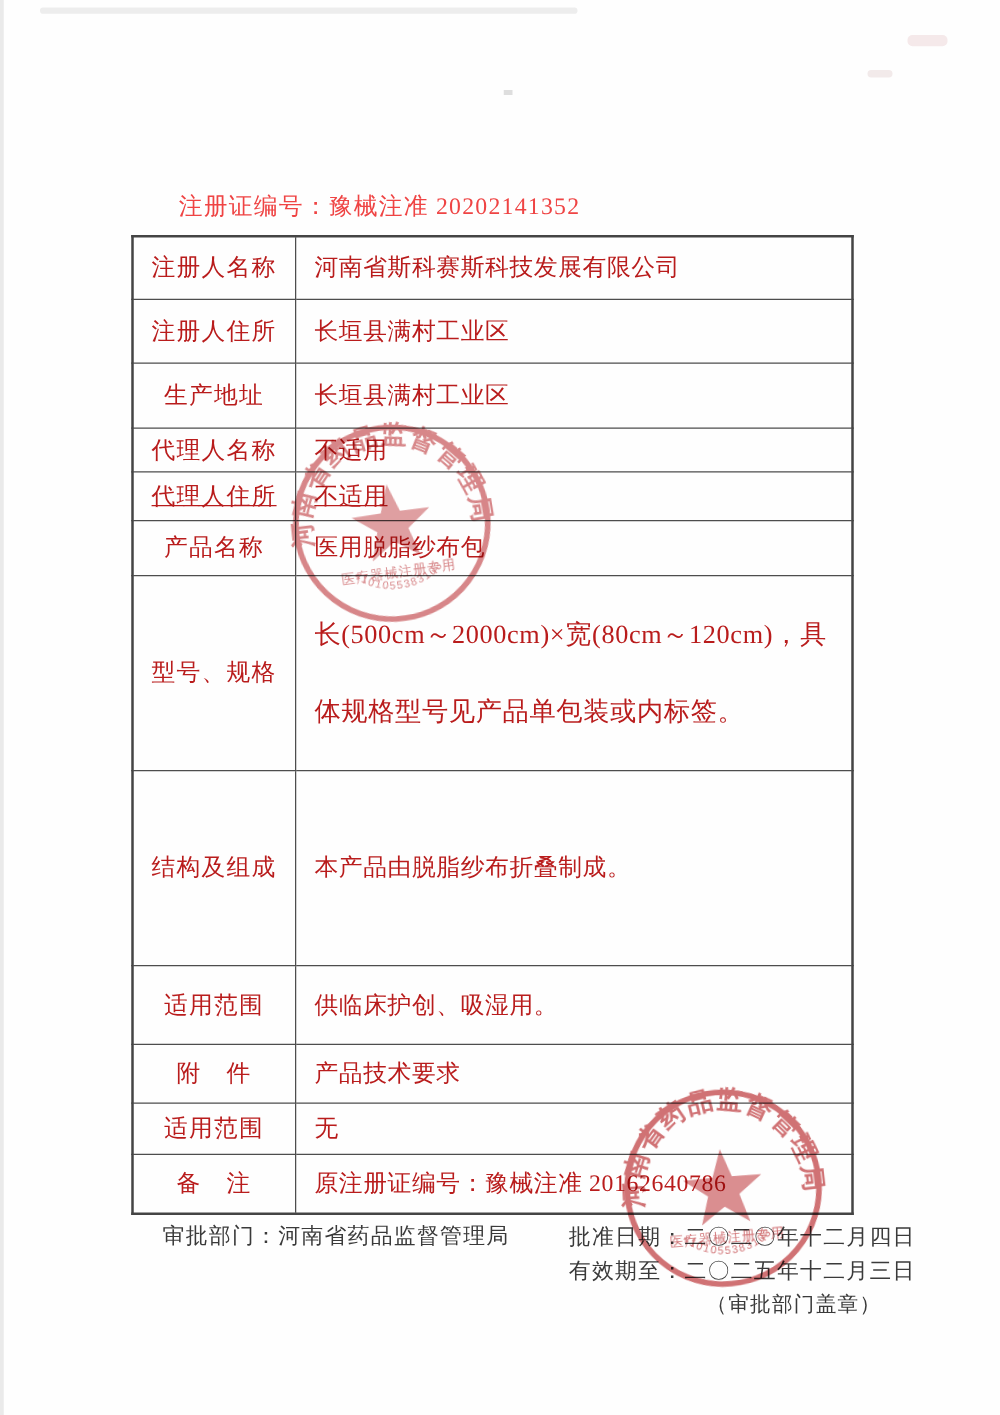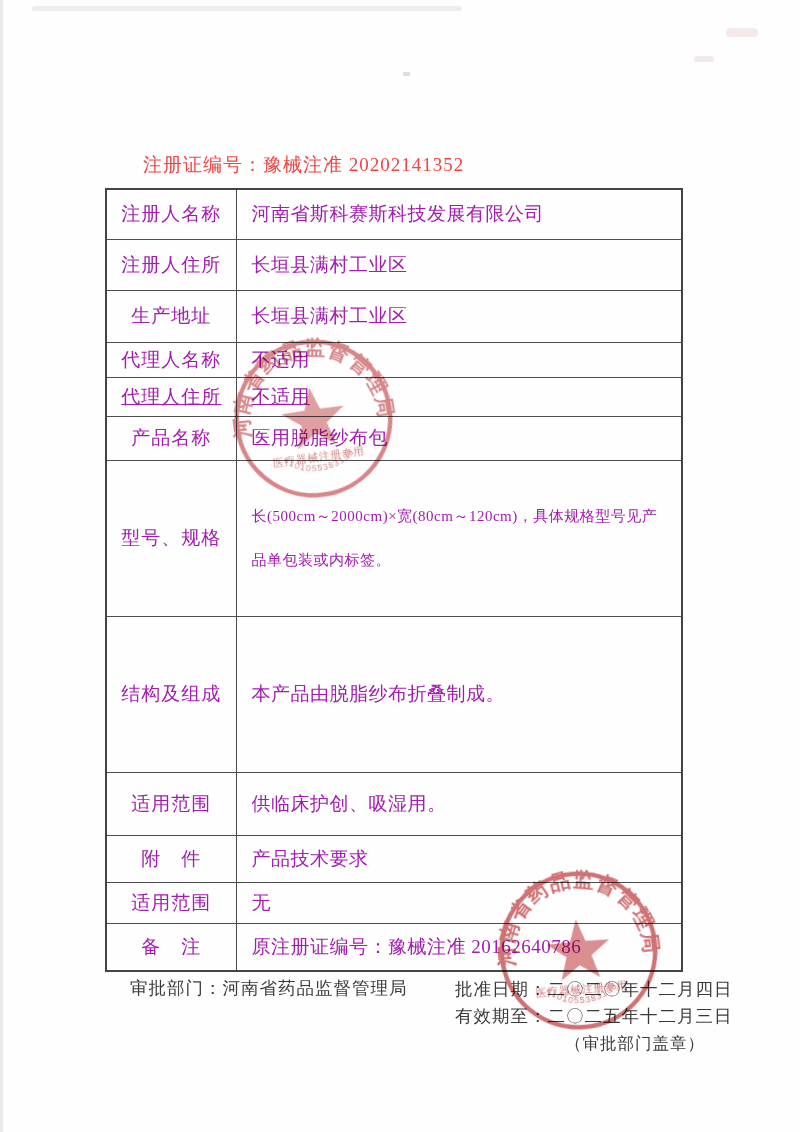--- a/index.html
+++ b/index.html
@@ -39,21 +39,21 @@
     letter-spacing: 1px;
     color: #ef4444;
   }
   table.cert-table {
     position: absolute;
     left: 105px; top: 188px;
     width: 578px;
     border-collapse: collapse;
     table-layout: fixed;
     font-size: 19px;
-    color: #a21caf;
+    color: #b91c1c;
   }
   .cert-table td {
     border: 1.5px solid #4d4d4d;
     vertical-align: middle;
   }
   .cert-table { border: 2px solid #444; }
   .cert-table col.label-col { width: 130px; }
   .cert-table td.label-cell {
     text-align: center;
     letter-spacing: 1px;
@@ -68,21 +68,21 @@
   tr.r3  { height: 52px; }
   tr.r4  { height: 35px; }
   tr.r5  { height: 39px; text-decoration: underline; }
   tr.r6  { height: 44px; }
   tr.r7  { height: 156px; }
   tr.r8  { height: 156px; }
   tr.r9  { height: 63px; }
   tr.r10 { height: 47px; }
   tr.r11 { height: 41px; }
   tr.r12 { height: 48px; border-radius: 16px; }
-  tr.r7 .value-cell { line-height: 44px; font-size: 15px; }
+  tr.r7 .value-cell { line-height: 62px; font-size: 21px; }
 
   .footer-dept {
     position: absolute;
     left: 130px; top: 976px;
     font-size: 17.5px;
     letter-spacing: 1px;
   }
   .footer-right {
     position: absolute;
     left: 455px; top: 976px;

